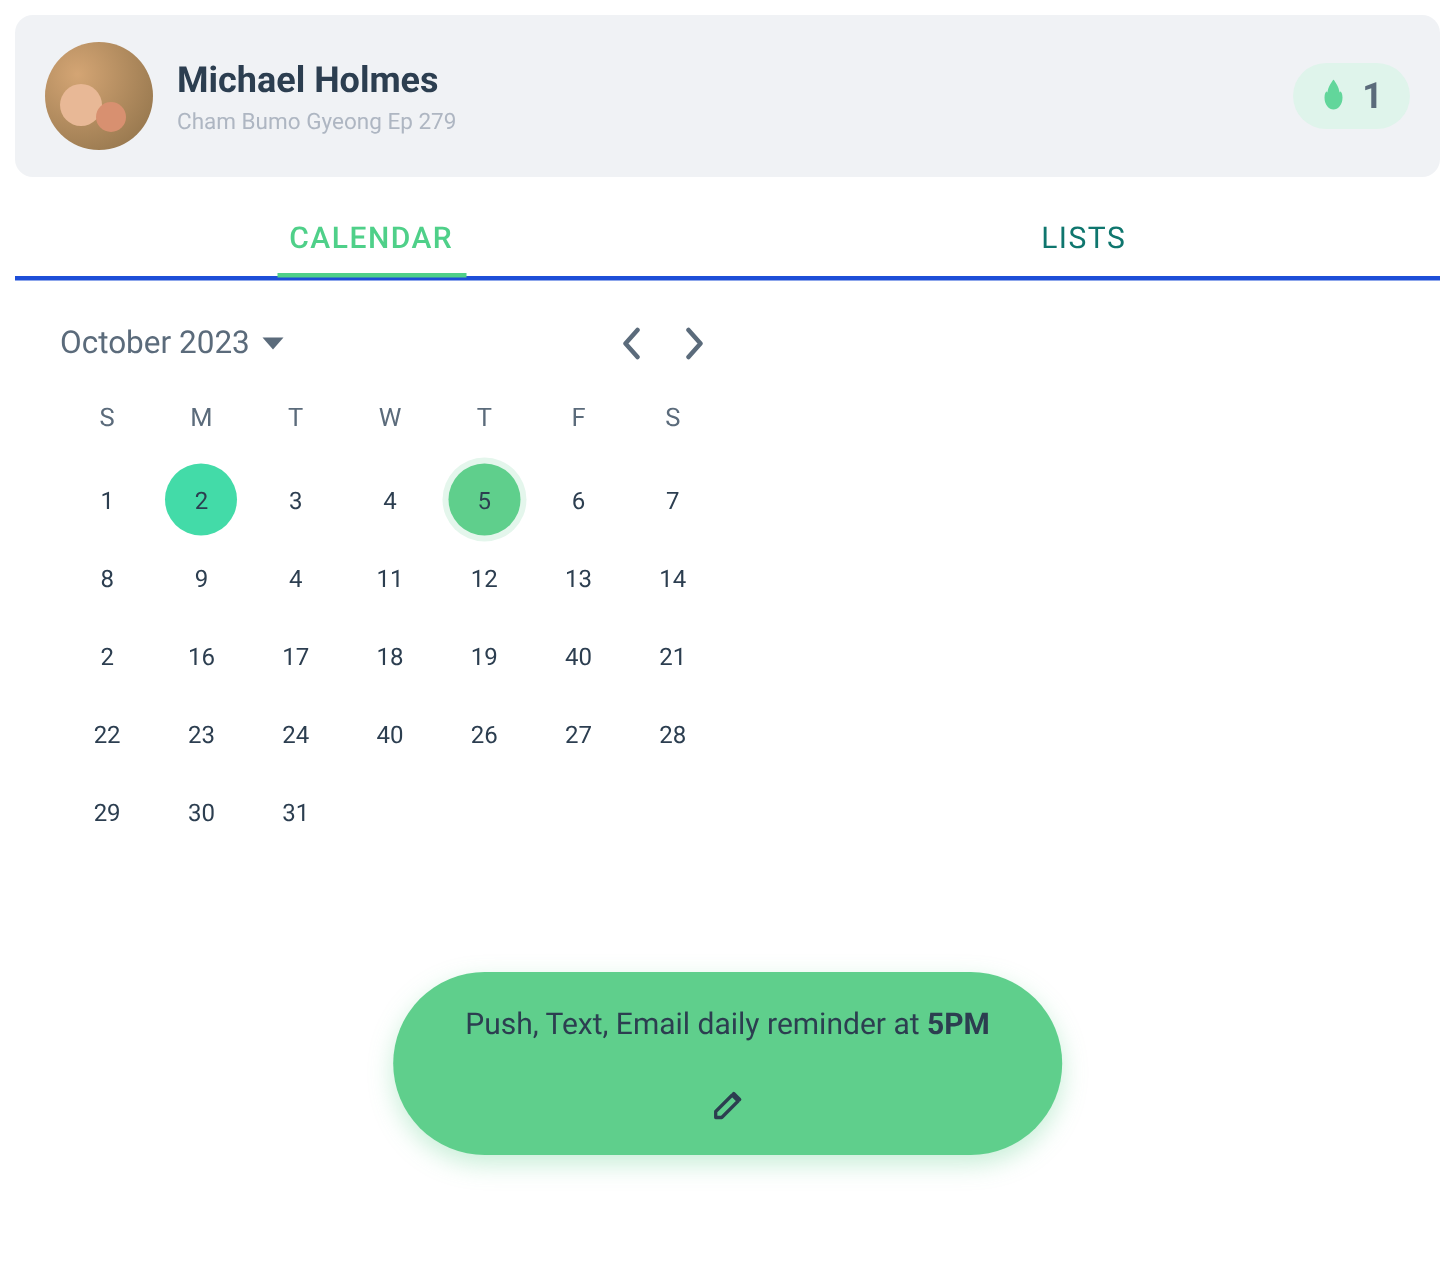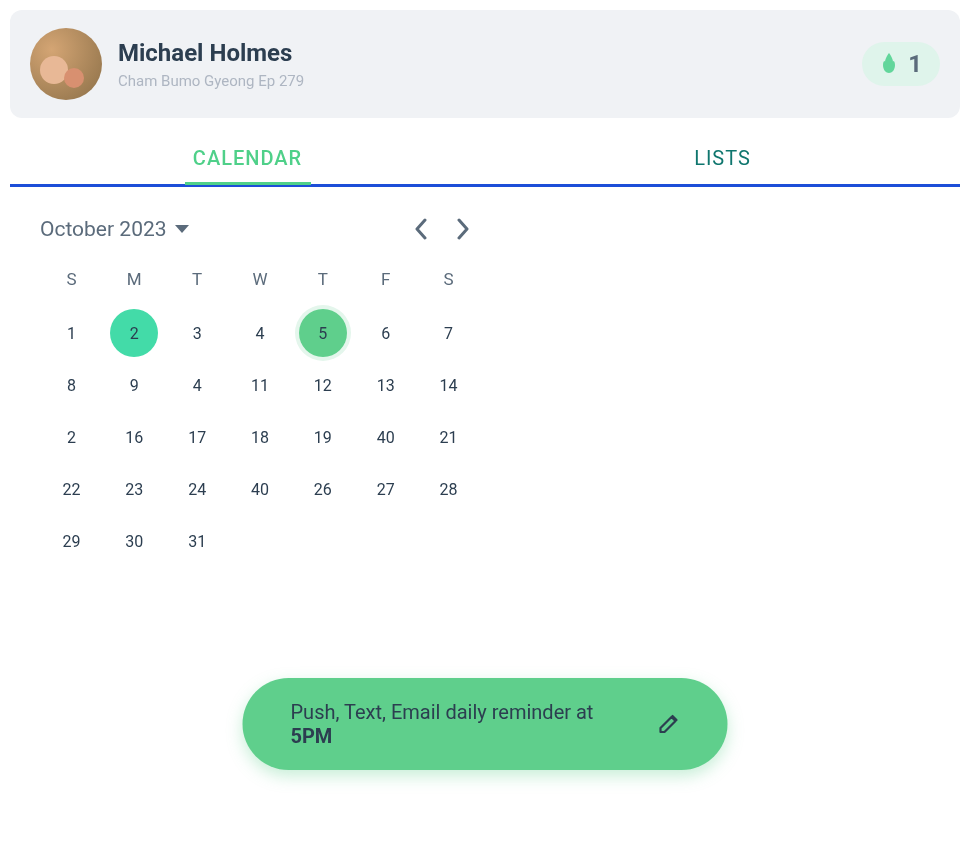--- a/index.html
+++ b/index.html
@@ -190,20 +190,21 @@
     background: #5fcf8c;
     color: #2c3e50;
     border-radius: 999px;
     padding: 22px 48px;
     display: flex;
     align-items: center;
     gap: 32px;
     font-size: 20px;
     box-shadow: 0 6px 16px rgba(95,207,140,0.35);
     cursor: pointer;
+    flex-direction: column;
   }
   .reminder-pill .bold { font-weight: 700; }
   .pencil-icon svg { display:block; }
 </style>
 </head>
 <body>
 
 <div class="header-card">
   <div class="header-left">
     <div class="avatar"></div>

